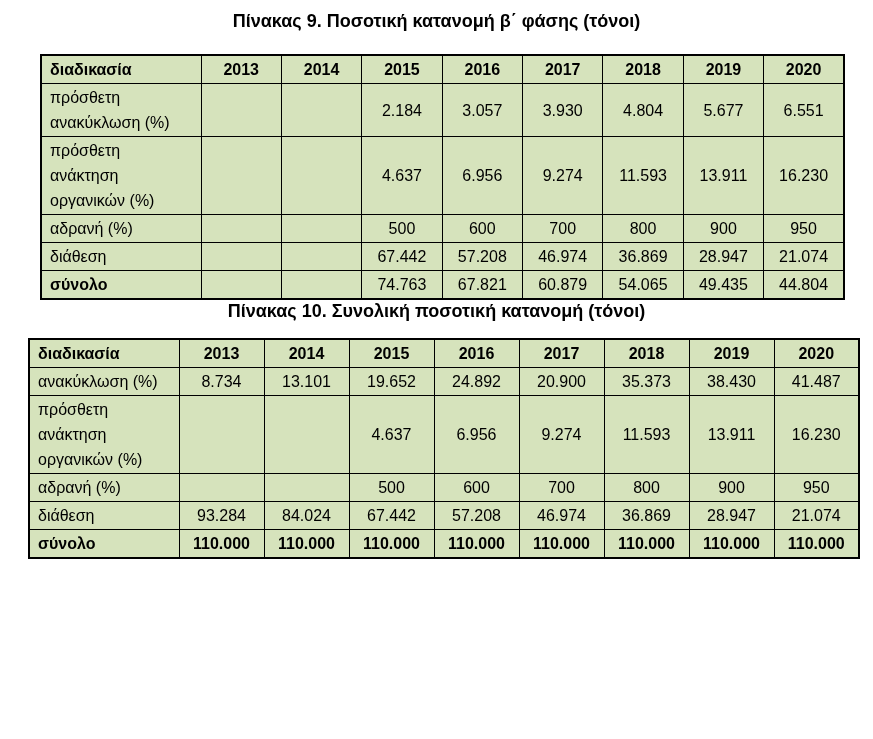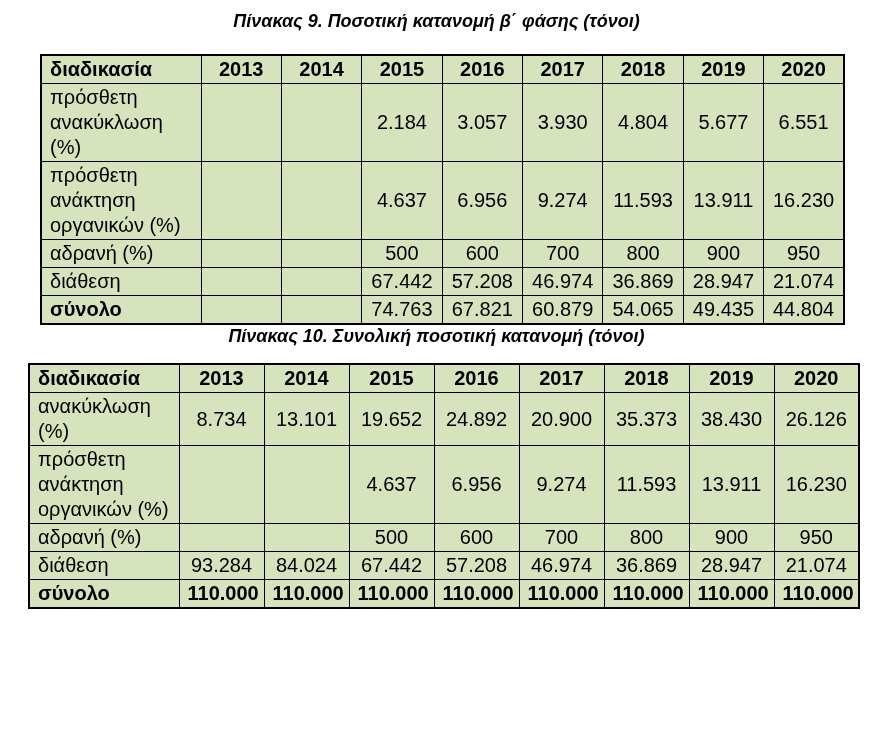--- a/index.html
+++ b/index.html
@@ -9,28 +9,28 @@
     --page-bg:#ffffff;
   }
   html,body{margin:0;padding:0;background:var(--page-bg);}
   body{
     width:873px;height:739px;overflow:hidden;
     font-family:"Liberation Sans",sans-serif;
     color:var(--text);
   }
   .doc-title{
     text-align:center;font-size:18px;font-weight:bold;
-    margin:0;line-height:22px;font-style:italic;
+    margin:0;line-height:22px;
   }
   .title1{padding-top:10px;}
   .title2{}
   table.t{
     border-collapse:collapse;table-layout:fixed;
     border:2px solid var(--border);
-    font-size:20px;
+    font-size:16px;
   }
   .t9{width:805px;margin:22px 0 0 40px;}
   .t10{width:832px;margin:16px 0 0 28px;}
   .t9 col.label{width:160px;}
   .t10 col.label{width:150px;}
   table.t th,table.t td{
     border:1px solid var(--border);
     background:var(--cell-bg);
     padding:1px 8px;
     line-height:25px;
@@ -160,21 +160,21 @@
       <tbody>
         <tr>
           <td class="label-cell">ανακύκλωση (%)</td>
           <td class="num-cell">8.734</td>
           <td class="num-cell">13.101</td>
           <td class="num-cell">19.652</td>
           <td class="num-cell">24.892</td>
           <td class="num-cell">20.900</td>
           <td class="num-cell">35.373</td>
           <td class="num-cell">38.430</td>
-          <td class="num-cell">26.126</td>
+          <td class="num-cell">41.487</td>
         </tr>
         <tr>
           <td class="label-cell">πρόσθετη ανάκτηση οργανικών (%)</td>
           <td class="num-cell"></td>
           <td class="num-cell"></td>
           <td class="num-cell">4.637</td>
           <td class="num-cell">6.956</td>
           <td class="num-cell">9.274</td>
           <td class="num-cell">11.593</td>
           <td class="num-cell">13.911</td>

